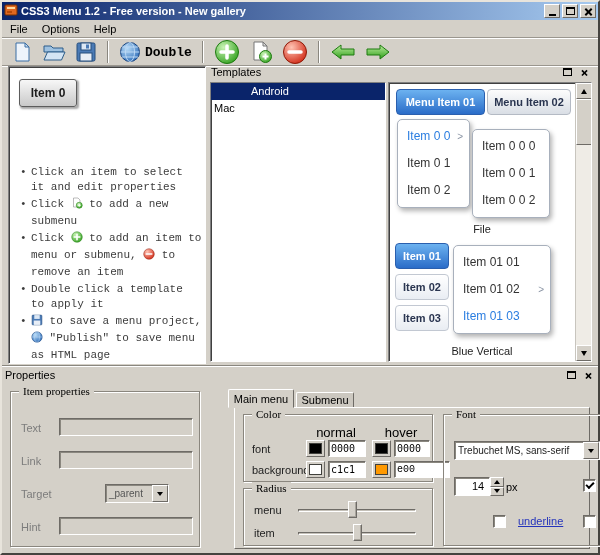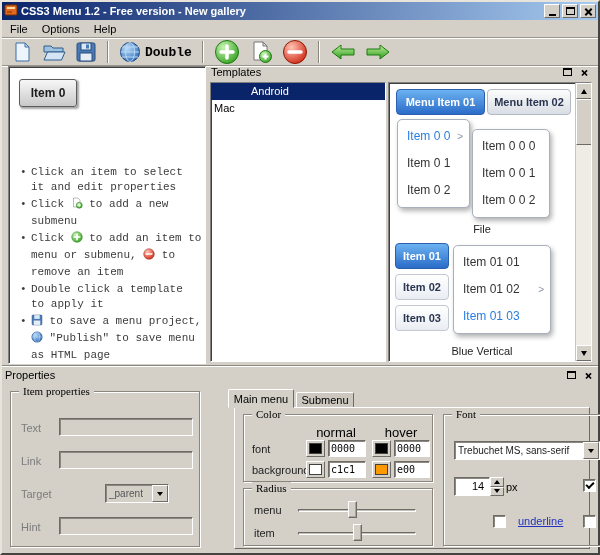--- a/index.html
+++ b/index.html
@@ -384,21 +384,21 @@
           <input class="hex" style="left: 150px; top: 25px; width: 36px;" value="0000">
 
           <span class="flabel" style="left:8px;top:49px;color:#222;">background</span>
           <span class="swatch" style="left:62px;top:46px;">
               <span style="background: rgb(255, 255, 255);"></span>
             </span>
           <input class="hex" style="left: 84px; top: 46px;" value="c1c1">
           <span class="swatch" style="left:128px;top:46px;">
               <span style="background: rgb(255, 153, 0);"></span>
             </span>
-          <input class="hex" style="left: 150px; top: 46px; width: 36px;" value="e00">
+          <input class="hex" style="left: 150px; top: 46px; width: 56px; font-family: Liberation Mono, monospace;" value="e00">
         </div>
 
         <div class="group" style="left:8px;top:80px;width:190px;height:58px;">
           <span class="glabel">Radius</span>
           <span class="flabel" style="left:10px;top:15px;color:#222;">menu</span>
           <span class="slider" style="left:54px;top:12px;width:118px;">
             <span class="strack"></span>
             <span class="sthumb2" style="left:42%;"></span>
           </span>
           <span class="flabel" style="left:10px;top:38px;color:#222;">item</span>

